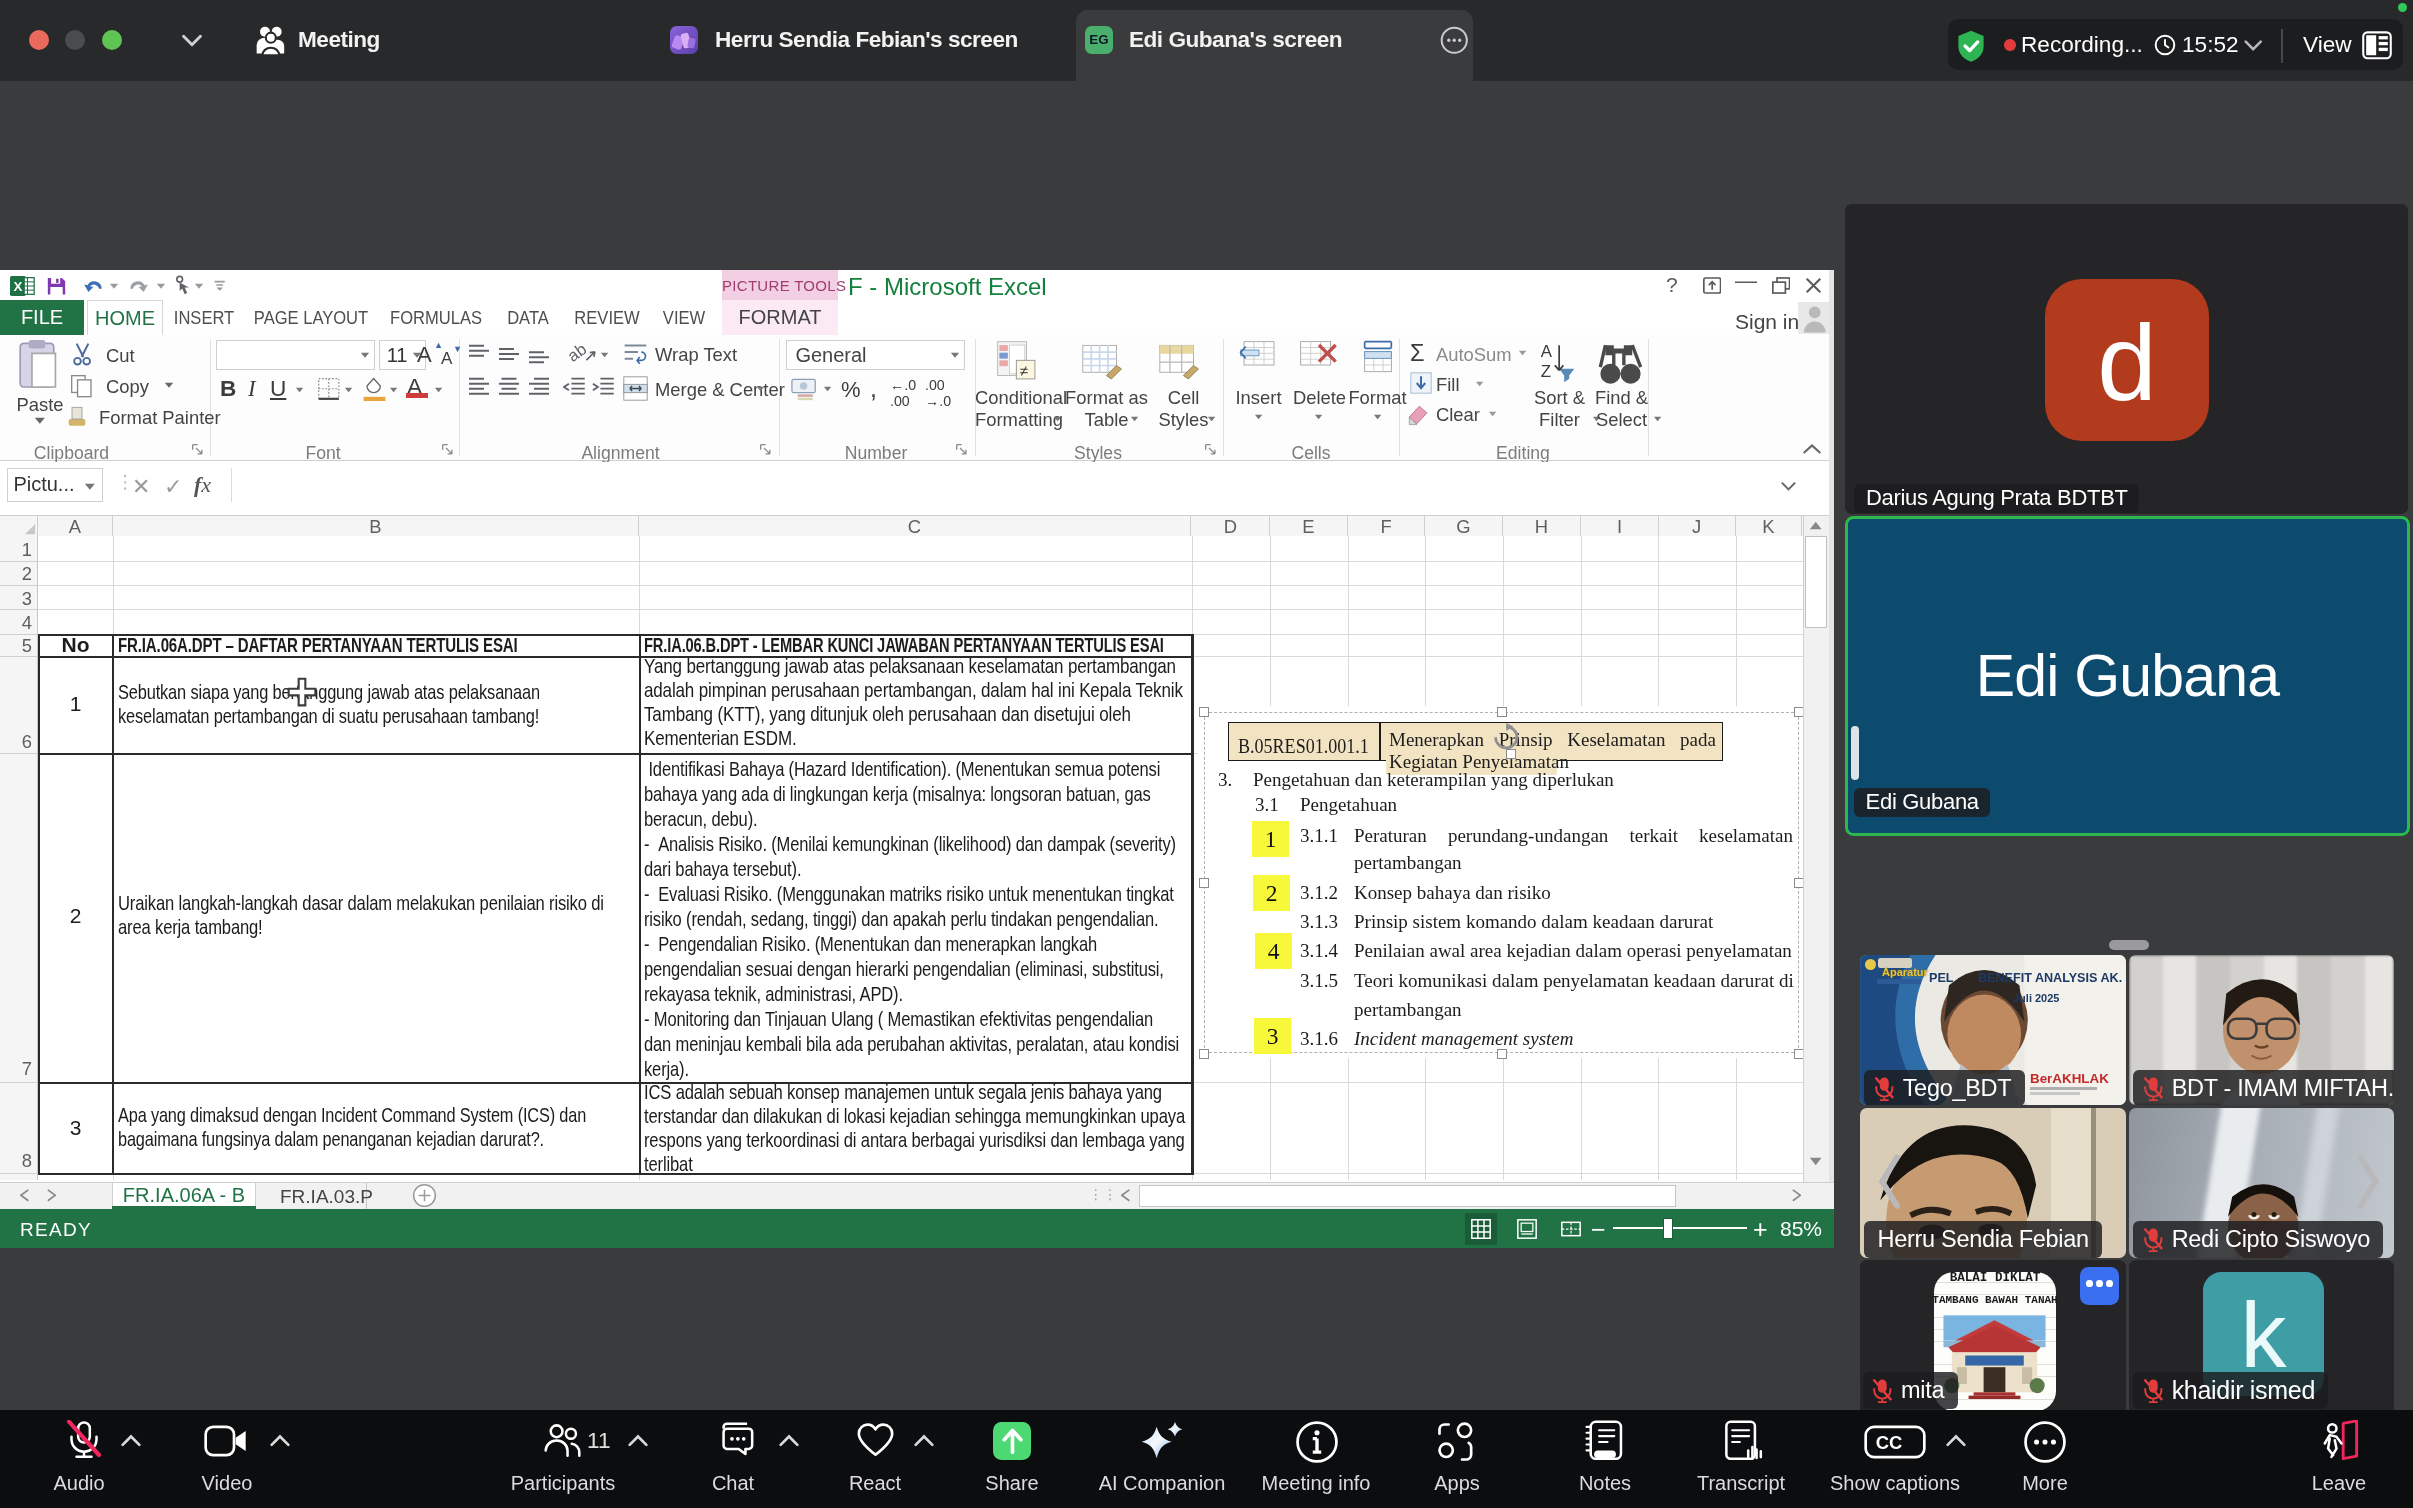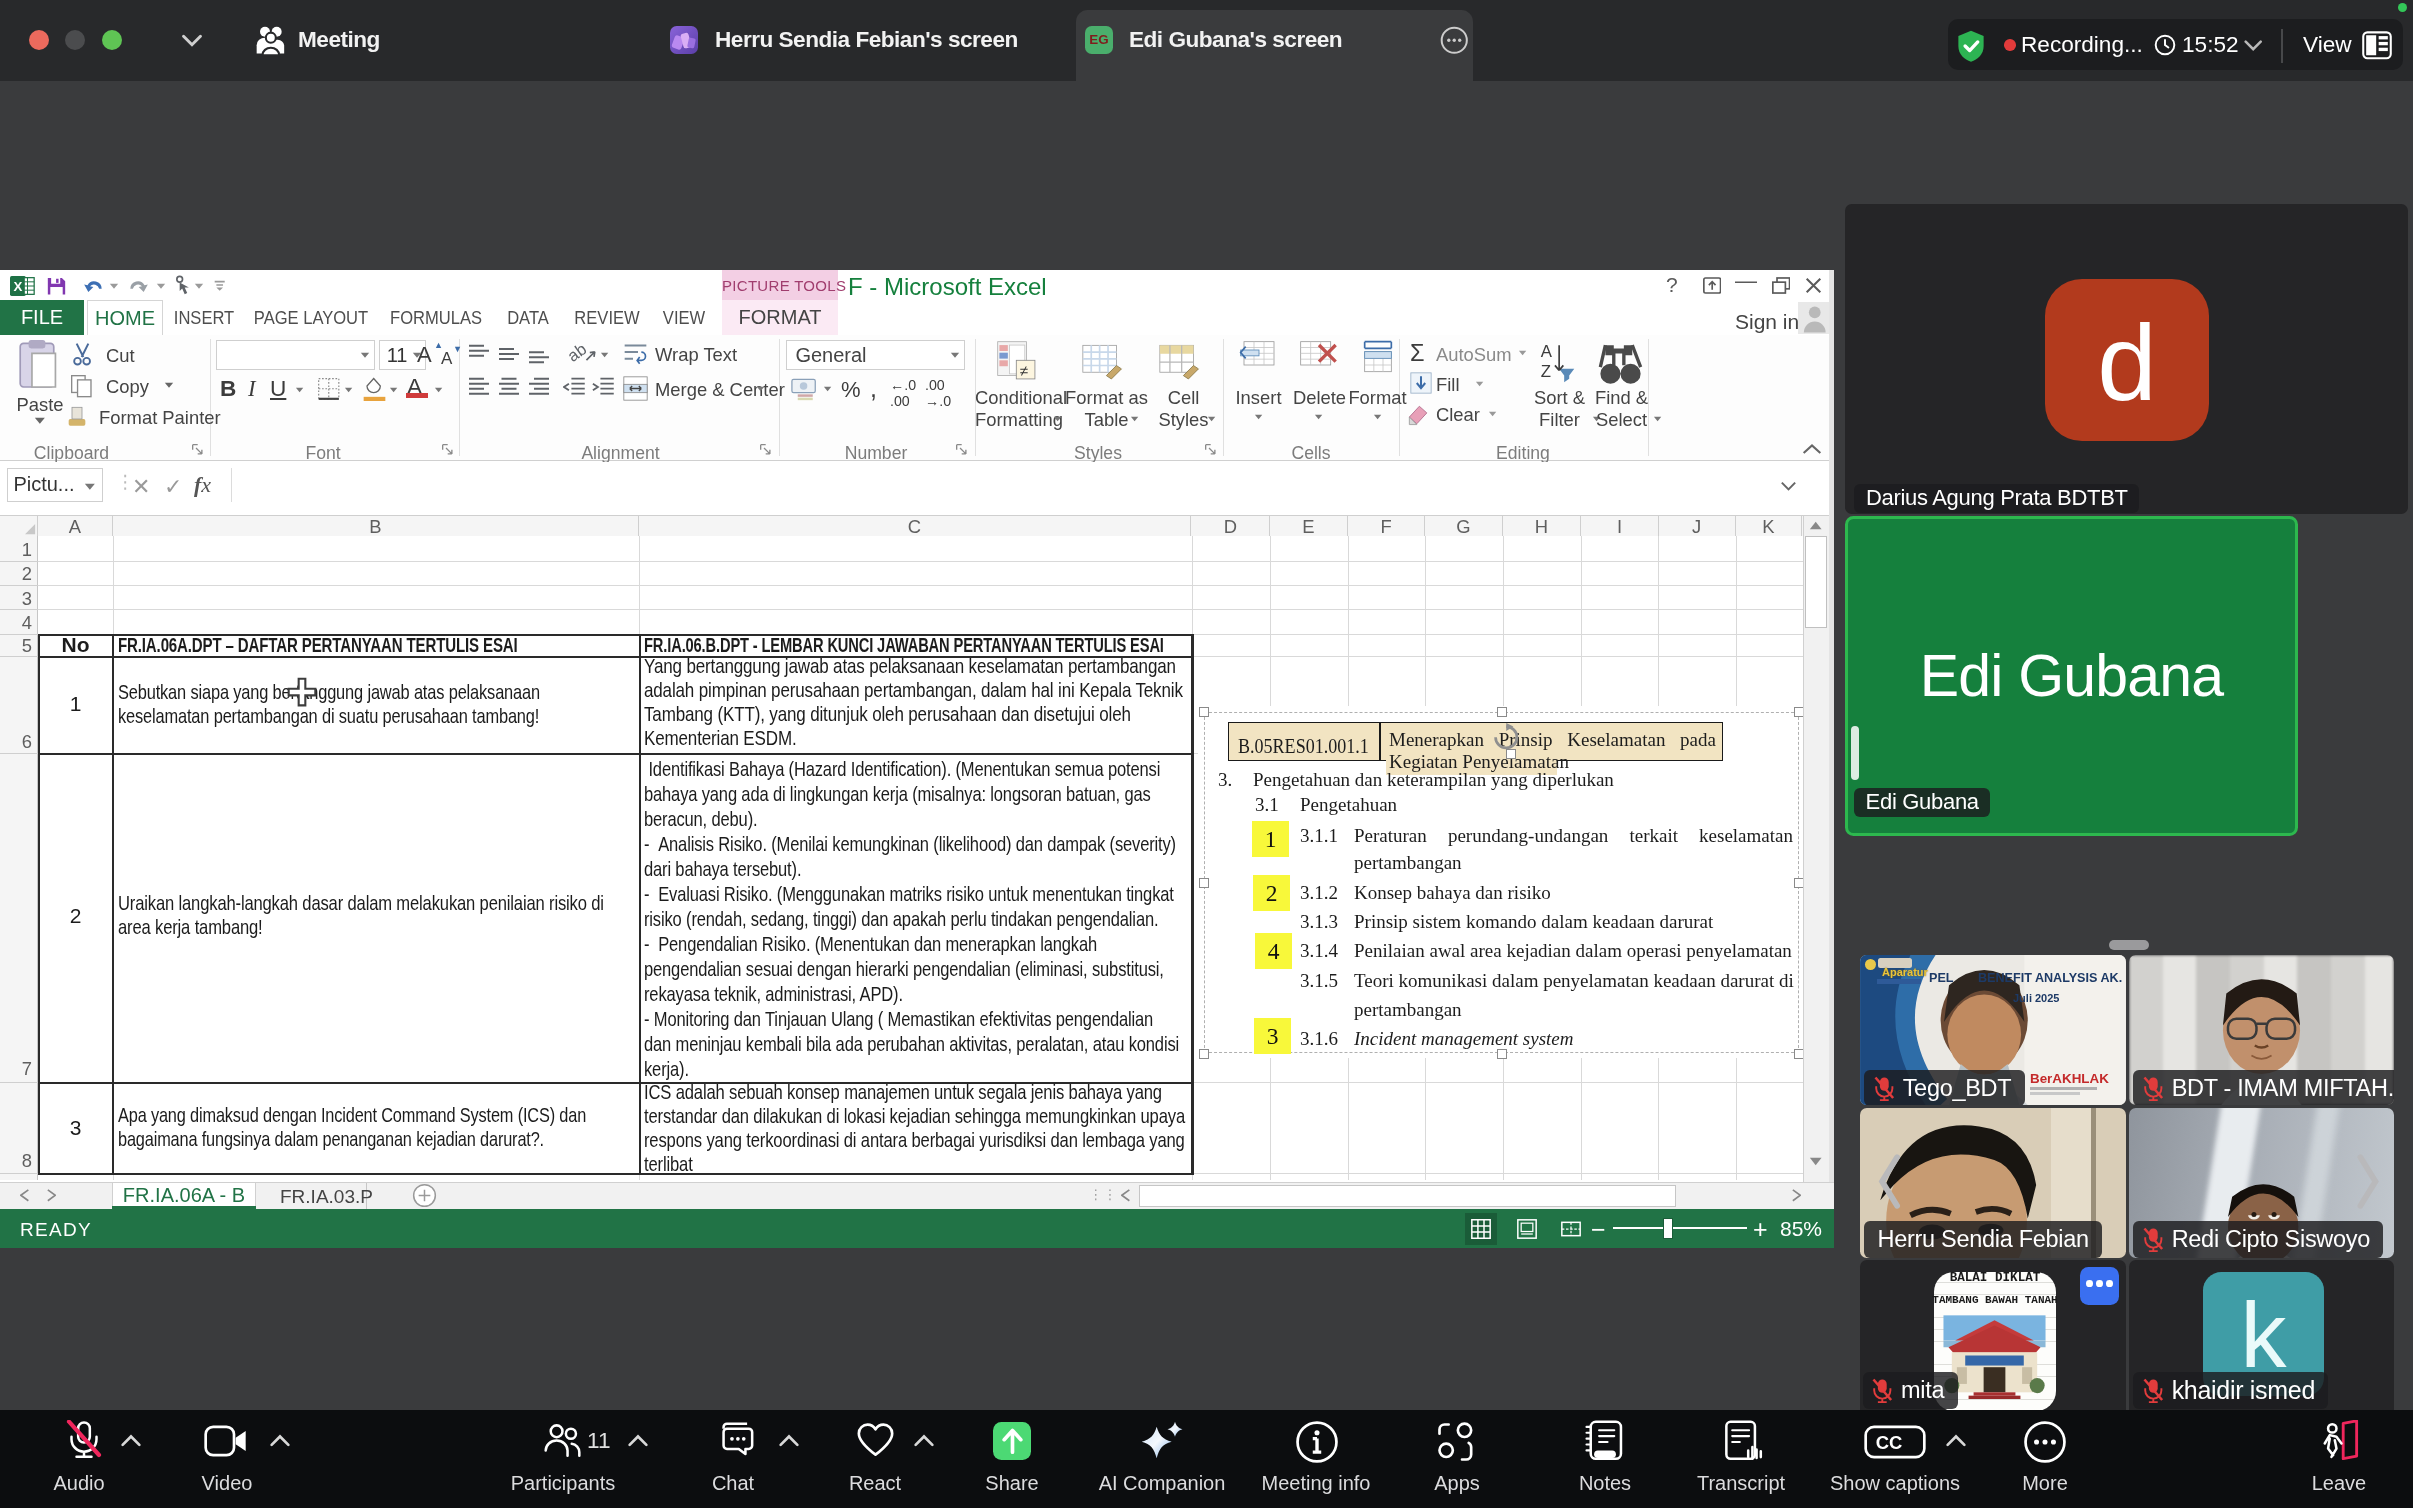--- a/index.html
+++ b/index.html
@@ -55,21 +55,21 @@
     <div class="abs tabtxt" style="left:298px;top:27px;">Meeting</div>
 
     <div class="abs" style="left:670px;top:26px;width:28px;height:28px;border-radius:6.7px;background:linear-gradient(135deg,#8a63d9,#5b3fa8);overflow:hidden;">
       <div class="abs" style="left:3.4px;top:10px;width:10px;height:13.4px;background:#b989f0;transform:rotate(20deg);border-radius:2.5px;"></div>
       <div class="abs" style="left:11.7px;top:6.7px;width:8.4px;height:15px;background:#d9aef5;transform:rotate(-15deg);border-radius:2.5px;"></div>
       <div class="abs" style="left:18.4px;top:11.7px;width:6.7px;height:10px;background:#9a6fe0;transform:rotate(12deg);border-radius:1.7px;"></div>
     </div>
     <div class="abs tabtxt" style="left:715px;top:27px;">Herru Sendia Febian's screen</div>
 
     <div id="activetab"></div>
-    <div class="abs" style="left:1085px;top:26px;width:28px;height:28px;border-radius:6.7px;background:#4aae6c;color:#7f1d1d;font-size:13.4px;font-weight:600;text-align:center;line-height:28px;">EG</div>
+    <div class="abs" style="left:1085px;top:26px;width:28px;height:28px;border-radius:6.7px;background:#4aae6c;color:#0f172a;font-size:13.4px;font-weight:600;text-align:center;line-height:28px;">EG</div>
     <div class="abs tabtxt" style="left:1129px;top:27px;">Edi Gubana's screen</div>
     <svg class="abs" style="left:1440px;top:26px;" width="28.5" height="28.5" viewBox="0 0 34 34">
       <circle cx="17" cy="17" r="15" stroke="#cccccc" stroke-width="2.4" fill="none"></circle>
       <circle cx="10.5" cy="17" r="2" fill="#ccc"></circle>
         <circle cx="17" cy="17" r="2" fill="#ccc"></circle>
         <circle cx="23.5" cy="17" r="2" fill="#ccc"></circle>
     </svg>
 
     <div class="abs" style="left:1948px;top:19px;width:455px;height:51px;border-radius:10px;background:#1c1d1f;"></div>
     <svg class="abs" style="left:1955px;top:29px;" width="32" height="34" viewBox="0 0 19 20">
@@ -664,21 +664,21 @@
   </div>
 
   <div id="sidebar">
 
     <div class="vtile" style="left:1845px;top:204px;width:563px;height:310px;">
       <div class="abs" style="left:200px;top:75px;width:164px;height:162px;border-radius:37px;background:#b23a1d;"></div>
       <div class="abs" style="left:200px;top:75px;width:164px;height:162px;text-align:center;color:#fff;font-size:107px;line-height:168px;font-weight:500;">d</div>
       <div class="pill" style="left:9.2px;top:280px;height:28.5px;padding:0 11.7px;font-size:22px;">Darius Agung Prata BDTBT</div>
     </div>
 
-    <div class="vtile" style="left:1845px;top:516px;width:453px;height:320px;background:#15803d;border:3.4px solid #2db84e;border-radius:8.4px;">
+    <div class="vtile" style="left:1845px;top:516px;width:565px;height:320px;background:#0c4a6e;border:3.4px solid #2db84e;border-radius:8.4px;">
       <div class="abs" style="left:0;top:0;width:100%;height:100%;display:flex;align-items:center;justify-content:center;color:#fff;font-size:59px;font-weight:500;letter-spacing:-0.8px;">Edi Gubana</div>
       <div class="pill" style="left:5.9px;top:269px;height:28.5px;padding:0 11.7px;font-size:22px;">Edi Gubana</div>
     </div>
     <div class="abs" style="left:1851px;top:726px;width:7.5px;height:54px;border-radius:4.2px;background:rgba(255,255,255,0.85);"></div>
 
     <div class="abs" style="left:2109px;top:940px;width:40px;height:10px;border-radius:5px;background:#9a9a9c;"></div>
 
     <div class="vtile" style="left:1860px;top:955px;width:266px;height:150px;">
       <div class="abs" style="left:0;top:0;width:100%;height:100%;background:#ebe9e4;"></div>
       <svg class="abs" style="left:0;top:0;" width="266" height="150" viewBox="0 0 317 179">

